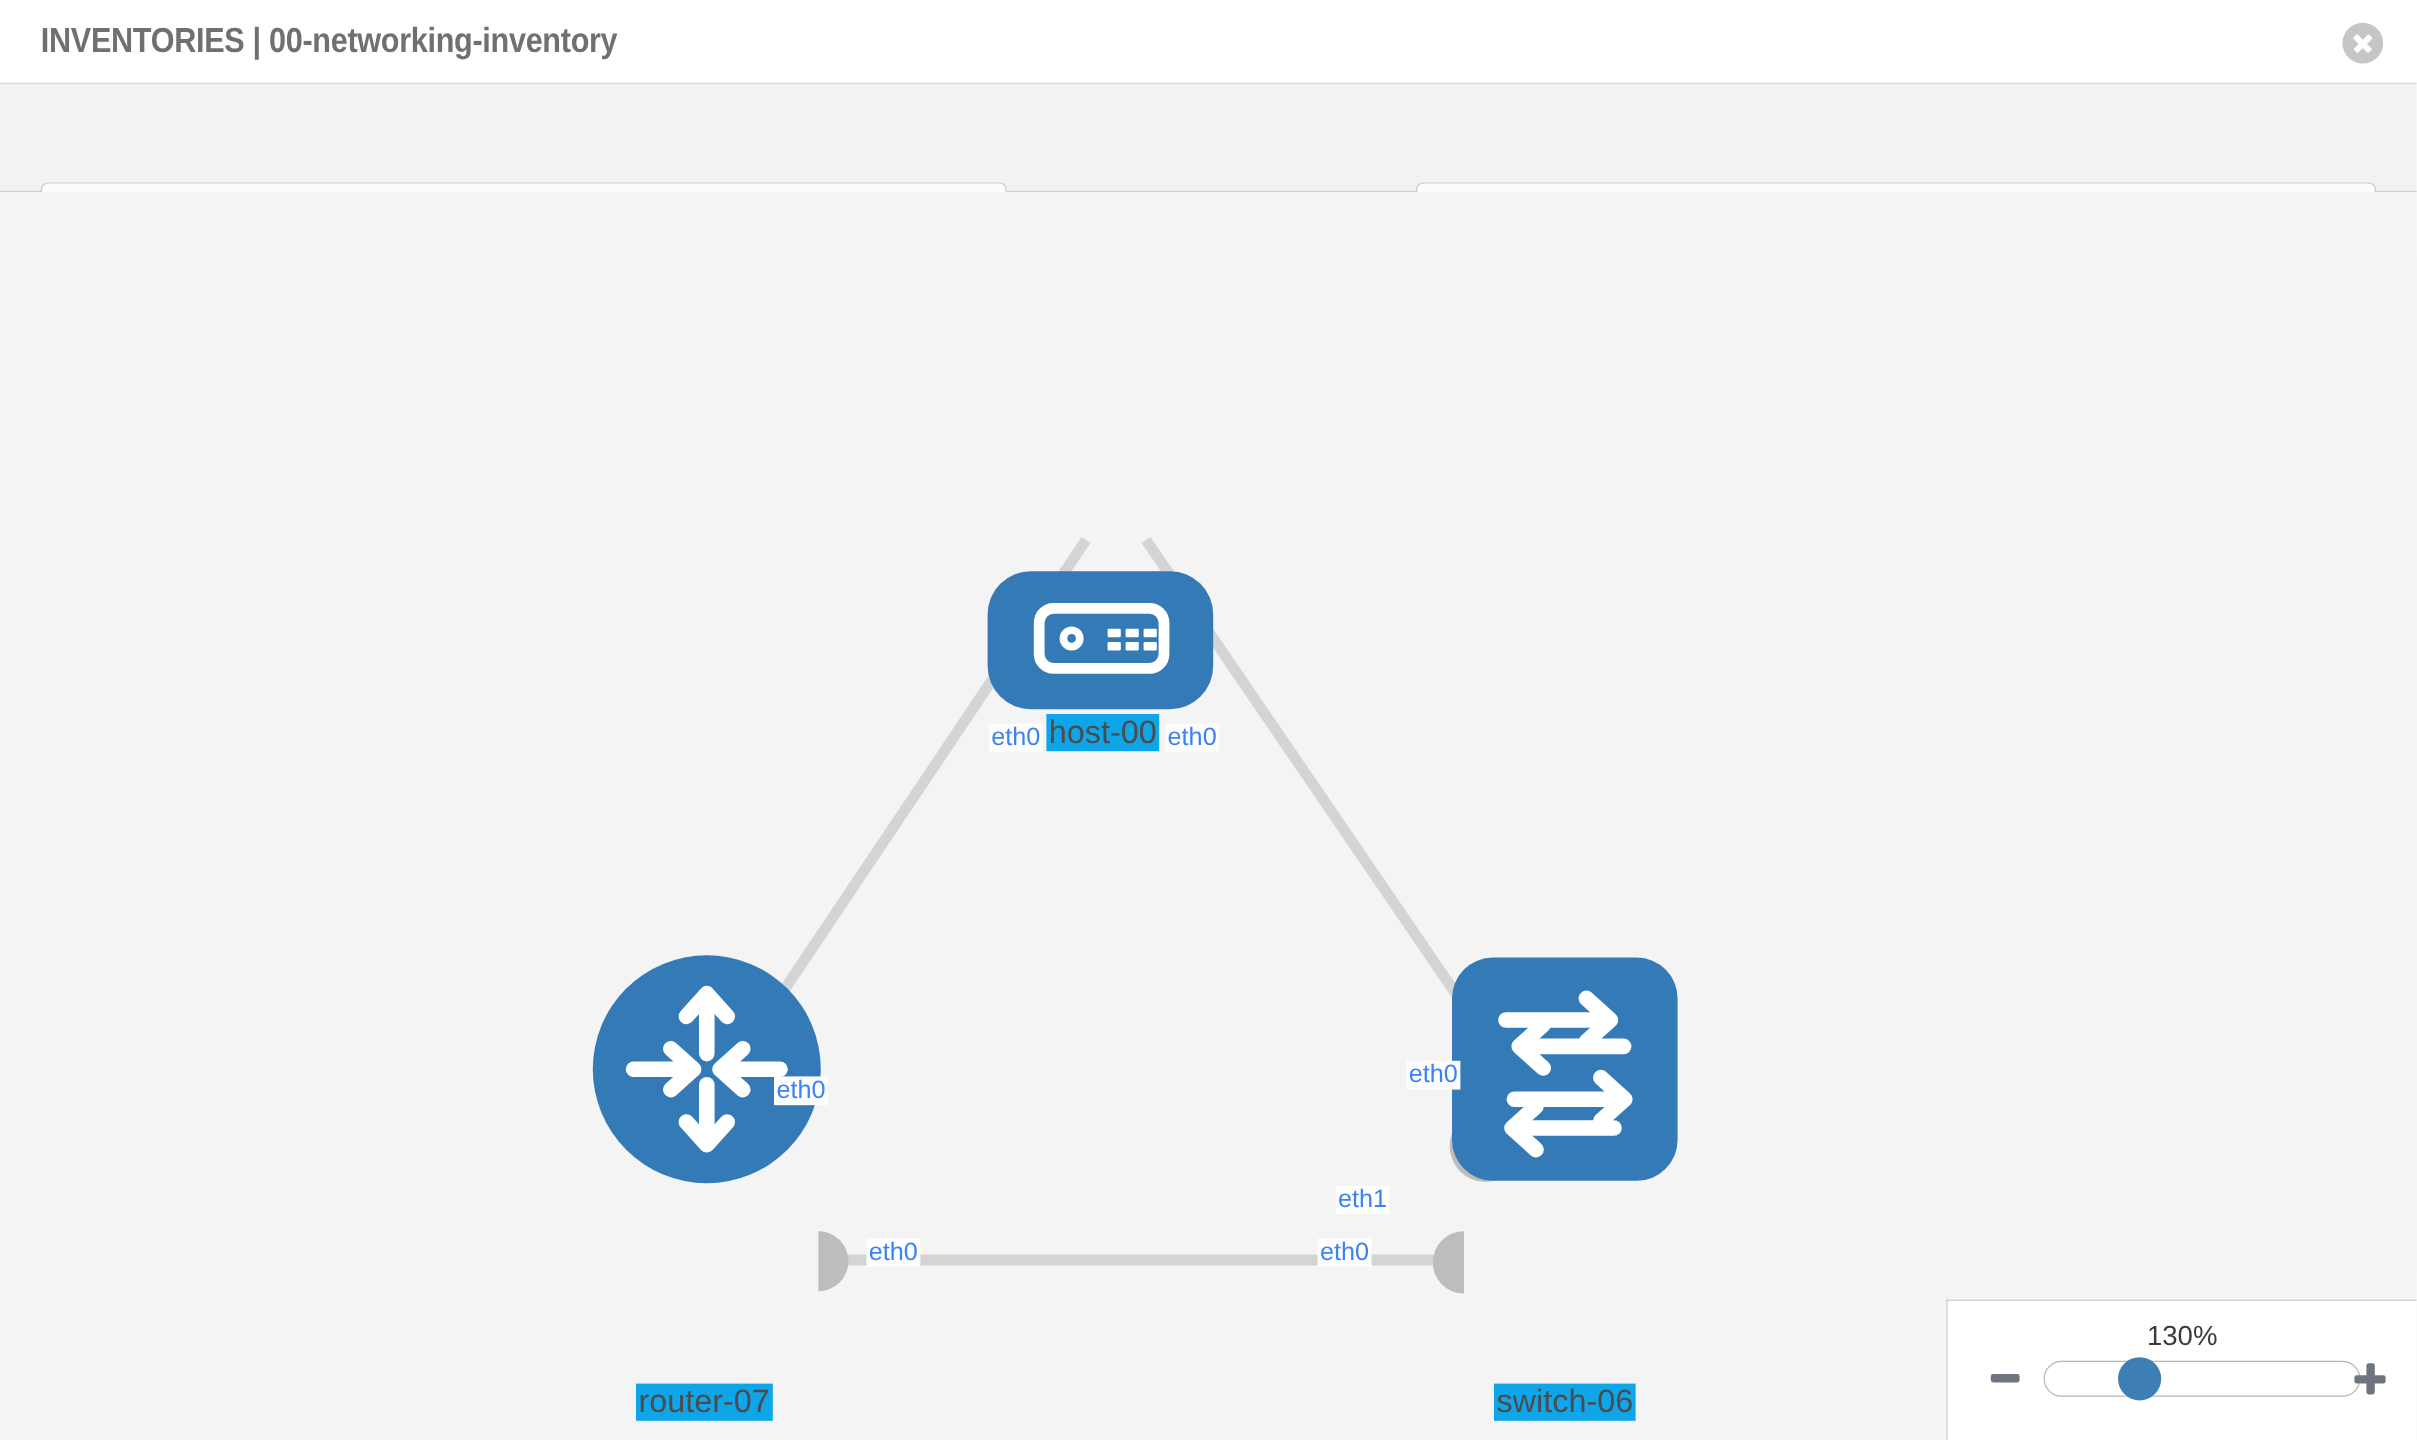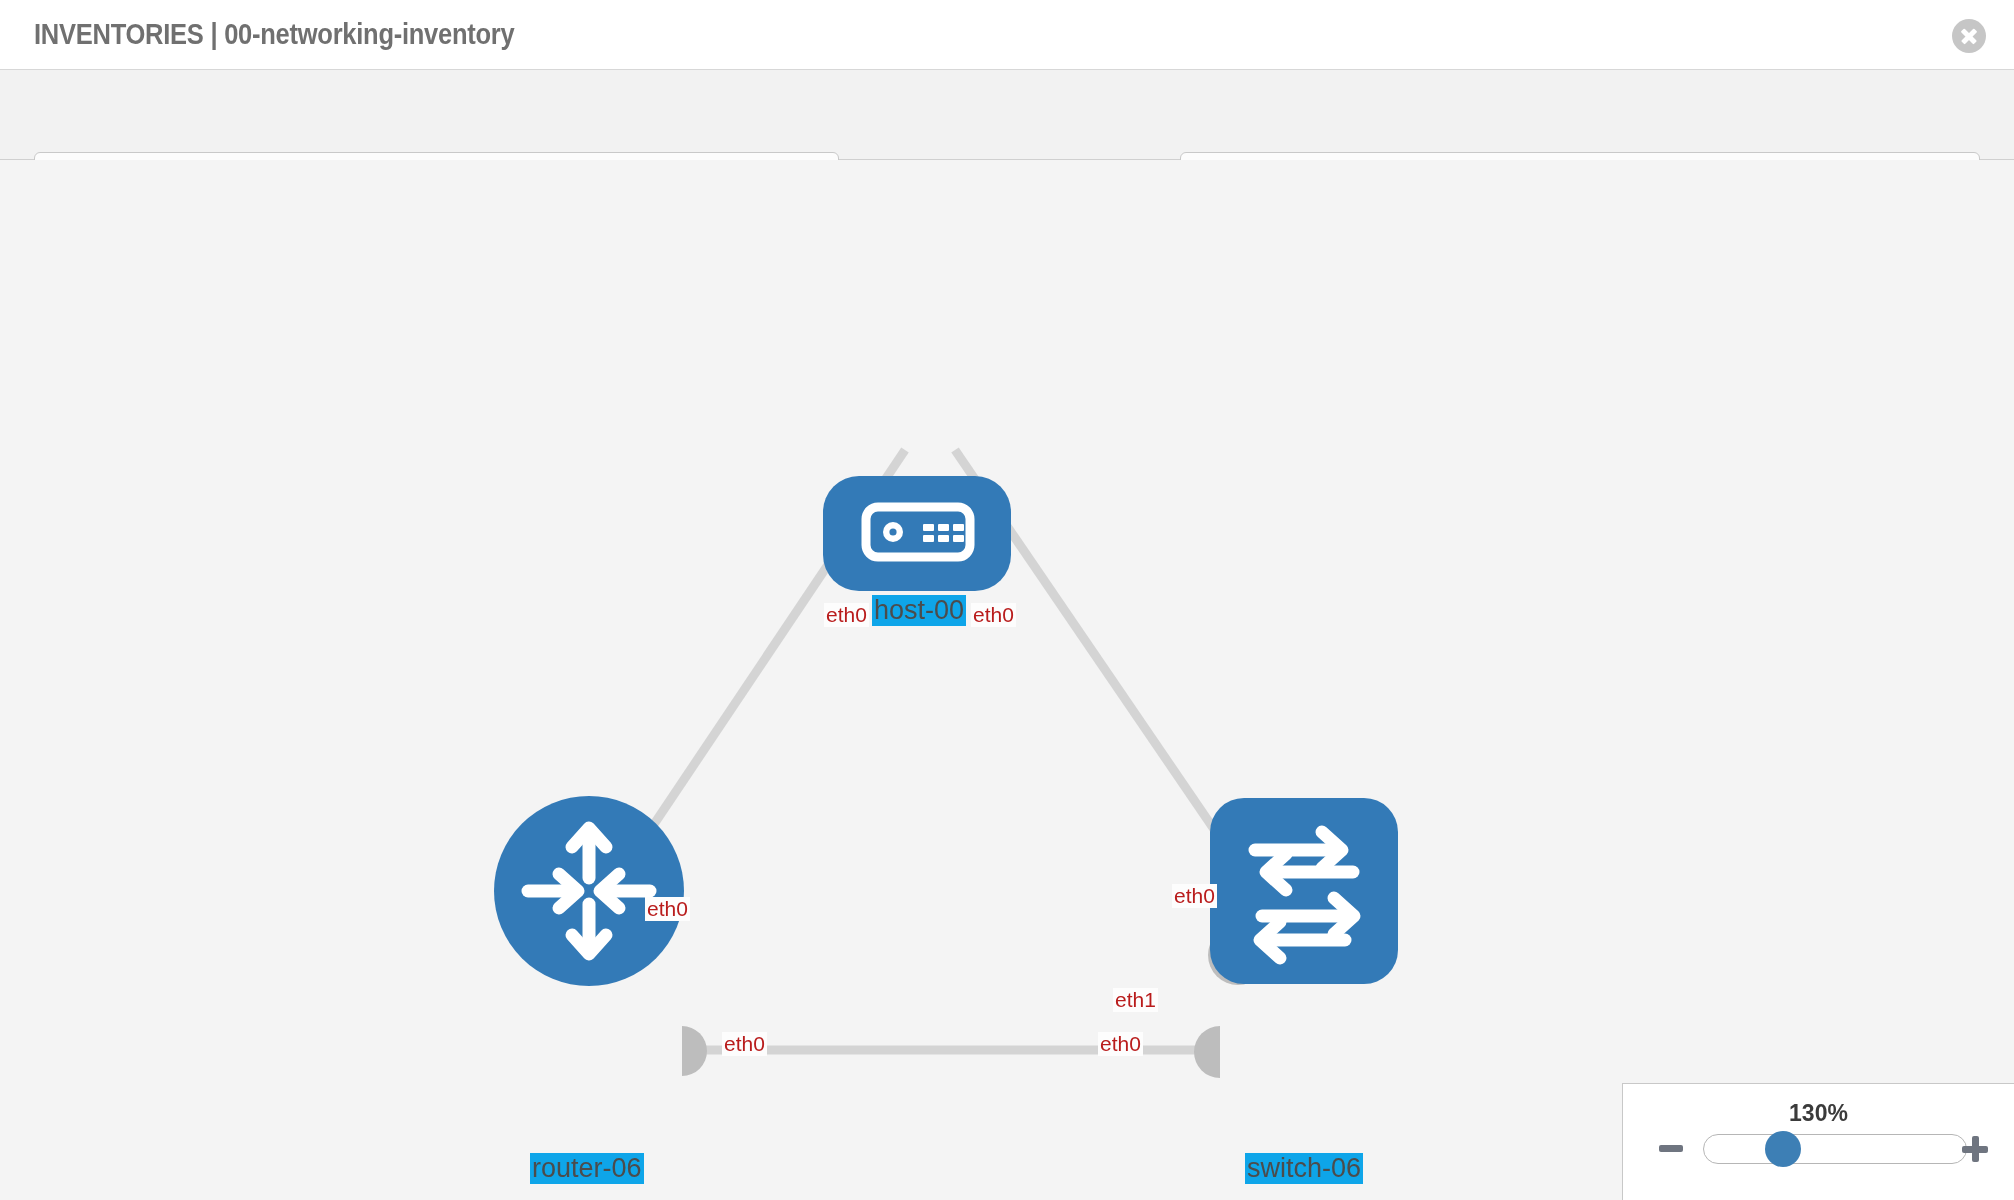--- a/index.html
+++ b/index.html
@@ -162,39 +162,38 @@
     color: #4c4c4c;
     background: #0ea5e9;
     white-space: nowrap;
     padding: 0 2px;
     pointer-events: none;
   }
 
   .if-label {
     position: absolute;
     font-size: 21px;
-    color: #b91c1c;
+    color: #3b82f6;
     background: #fdfdfd;
     white-space: nowrap;
     padding: 0 2px;
     pointer-events: none;
   }
 
   
   #zoom-panel {
     position: absolute;
     left: 1622px;
     top: 1083px;
     width: 392px;
     height: 117px;
     background: #ffffff;
     border-top: 1px solid #c8c8c8;
     border-left: 1px solid #c8c8c8;
     box-sizing: border-box;
-    font-weight: bold;
   }
   #zoom-value {
     position: absolute;
     left: 0; right: 0;
     top: 16px;
     text-align: center;
     font-size: 23px;
     color: #3b3b3b;
   }
   #zoom-minus {
@@ -366,21 +365,21 @@
     <span class="node-label" style="left:872px; top:435px;">host-00</span>
     <span class="if-label" style="left:971px; top:443px;">eth0</span>
 
     <span class="if-label" style="left:645px; top:737px;">eth0</span>
     <span class="if-label" style="left:1172px; top:724px;">eth0</span>
 
     <span class="if-label" style="left:722px; top:872px;">eth0</span>
     <span class="if-label" style="left:1098px; top:872px;">eth0</span>
     <span class="if-label" style="left:1113px; top:828px;">eth1</span>
 
-    <span class="node-label" style="left:530px; top:993px;">router-06</span>
+    <span class="node-label" style="left:530px; top:993px;">router-07</span>
     <span class="node-label" style="left:1245px; top:993px;">switch-06</span>
 
     <div id="zoom-panel" style="top:923px;">
       <div id="zoom-value">130%</div>
       <div id="zoom-minus"></div>
       <div id="zoom-track"></div>
       <div id="zoom-thumb"></div>
       <div id="zoom-plus"></div>
     </div>
 

